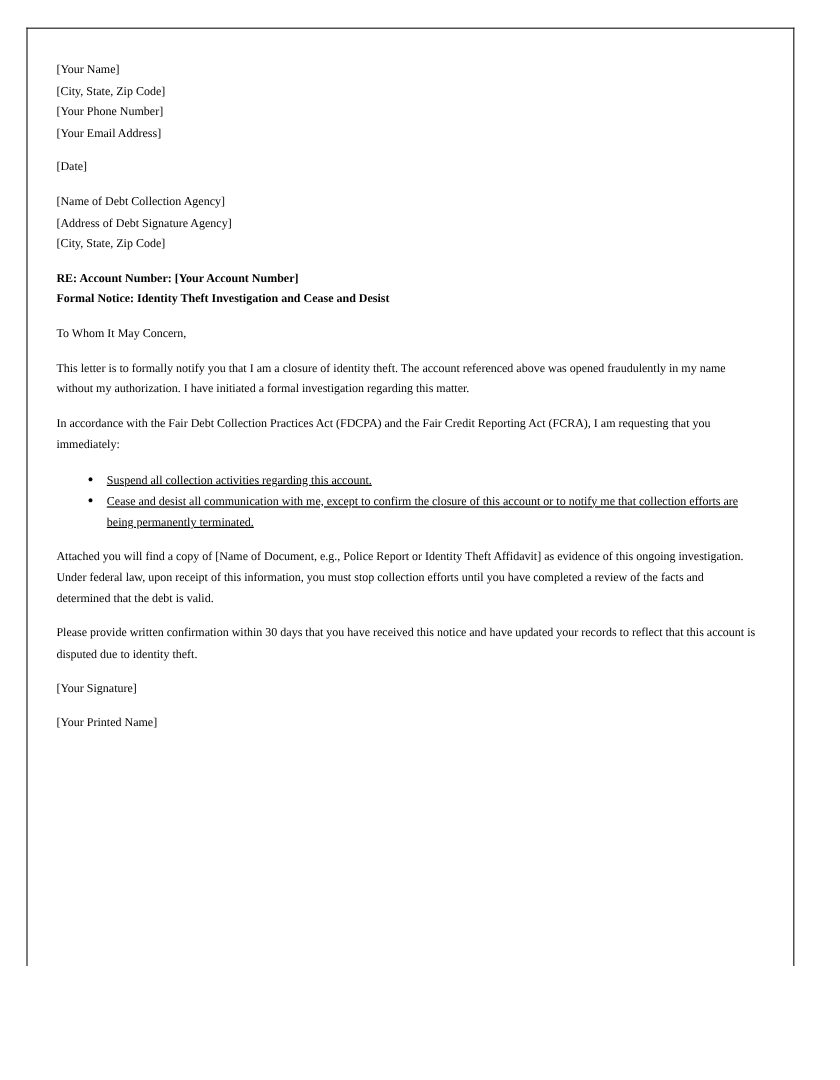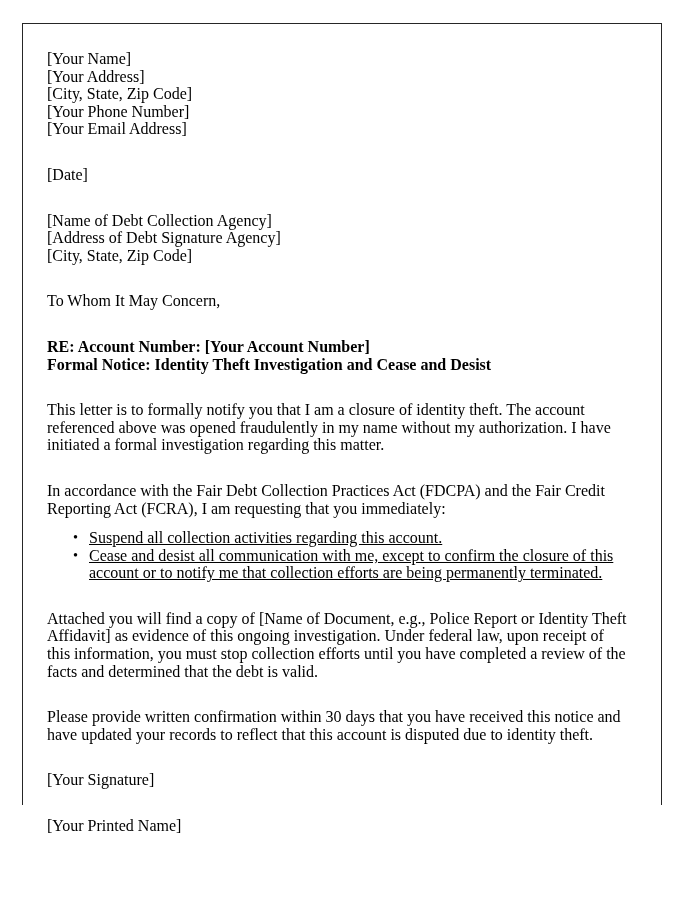--- a/index.html
+++ b/index.html
@@ -30,30 +30,30 @@
     border-bottom: none;
     box-sizing: border-box;
     background: #ffffff;
   }
 
   .letter-body {
     position: absolute;
     left: 24px;
     top: 26px;
     right: 31px;
-    font-size: 16px;
+    font-size: 10px;
     line-height: 17.6px;
     text-align: left;
   }
 
   .block {
     margin: 0;
   }
   .block + .block {
-    margin-top: 28px;
+    margin-top: 11px;
   }
 
   .addr-line {
     display: block;
     white-space: nowrap;
   }
 
   .subject .subject-line {
     display: block;
     font-weight: bold;
@@ -90,43 +90,42 @@
   }
 </style>
 </head>
 <body>
 
 <div class="page-frame">
   <div class="letter-body">
 
     <div class="block">
       <span class="addr-line">[Your Name]</span>
-      <span class="addr-line">[Your Address]</span>
       <span class="addr-line">[City, State, Zip Code]</span>
       <span class="addr-line">[Your Phone Number]</span>
       <span class="addr-line">[Your Email Address]</span>
     </div>
 
     <div class="block">
       <span class="addr-line">[Date]</span>
     </div>
 
     <div class="block">
       <span class="addr-line">[Name of Debt Collection Agency]</span>
       <span class="addr-line">[Address of Debt Signature Agency]</span>
       <span class="addr-line">[City, State, Zip Code]</span>
     </div>
 
-    <div class="block">
-      <p class="para">To Whom It May Concern,</p>
-    </div>
-
     <div class="block subject">
       <span class="subject-line">RE: Account Number: [Your Account Number]</span>
       <span class="subject-line">Formal Notice: Identity Theft Investigation and Cease and Desist</span>
+    </div>
+
+    <div class="block">
+      <p class="para">To Whom It May Concern,</p>
     </div>
 
     <div class="block">
       <p class="para">This letter is to formally notify you that I am a closure of identity theft. The account referenced above was opened fraudulently in my name without my authorization. I have initiated a formal investigation regarding this matter.</p>
     </div>
 
     <div class="block">
       <p class="para">In accordance with the Fair Debt Collection Practices Act (FDCPA) and the Fair Credit Reporting Act (FCRA), I am requesting that you immediately:</p>
       <ul class="request-list">
         <li>Suspend all collection activities regarding this account.</li>

